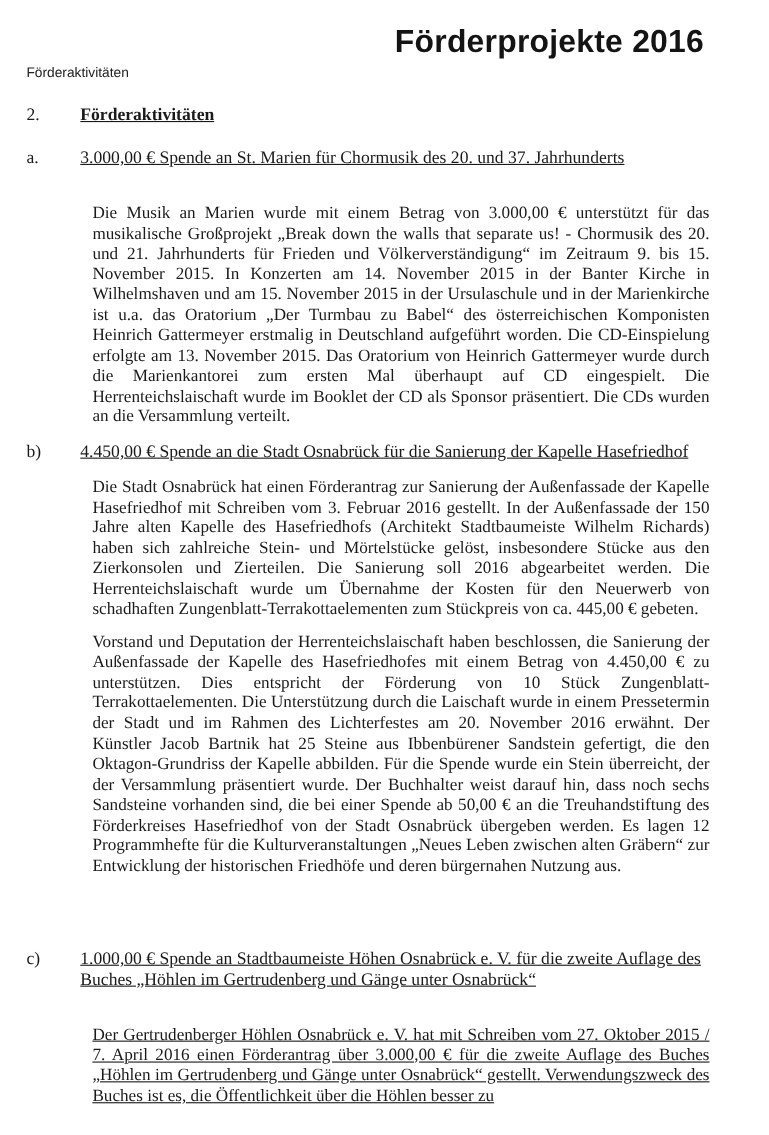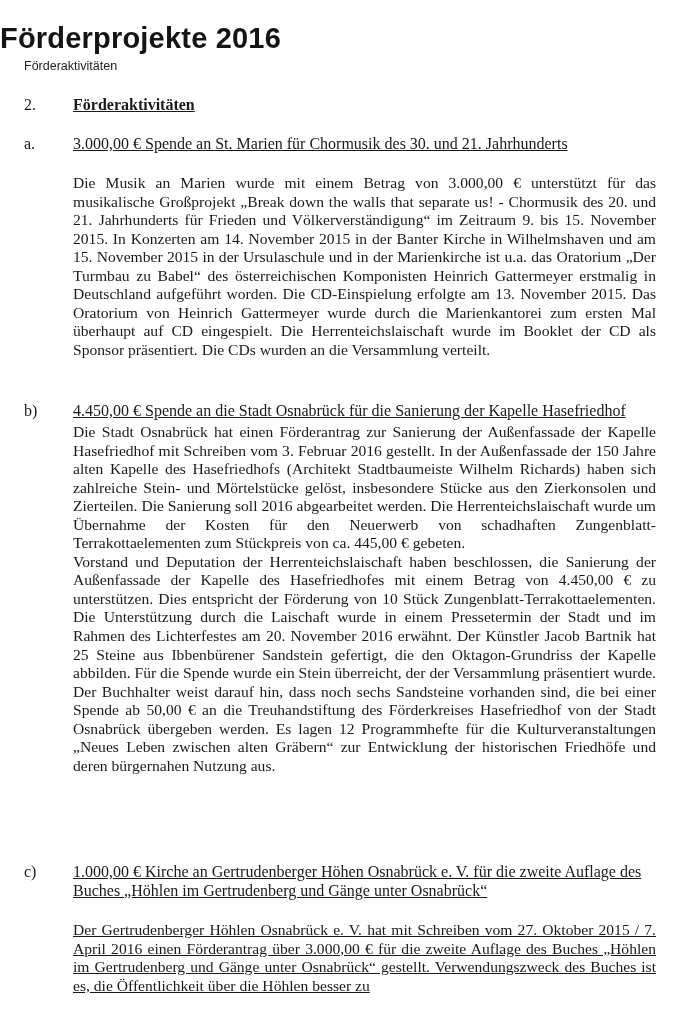--- a/index.html
+++ b/index.html
@@ -1,62 +1,62 @@
 <!DOCTYPE html>
 <html><head>
 <meta charset="utf-8">
 <style>
   html, body { margin: 0; padding: 0; background: #ffffff; }
   body { width: 699px; height: 1032px; overflow: hidden; position: relative; color: #1a1a1a; }
   .title {
-    position: absolute; left: 0; width: 640px; top: 22px; text-align: left;
+    position: absolute; left: 0; width: 640px; top: 22px; text-align: right;
     font-family: "Liberation Sans", sans-serif; font-weight: bold; font-size: 29px; letter-spacing: 0.2px;
     color: #141414;
   }
   .running-head {
     position: absolute; left: 24px; top: 59px;
     font-family: "Liberation Sans", sans-serif; font-size: 12.5px; color: #222;
   }
   .row { position: absolute; left: 0; width: 699px; font-family: "Liberation Serif", serif; font-size: 16px; }
   .label { position: absolute; left: 24px; }
   .heading { position: absolute; left: 73px; width: 584px; text-decoration: underline; line-height: 18.6px; }
   .heading.bold { font-weight: bold; }
   .para {
     position: absolute; left: 73px; width: 583px; text-align: justify; line-height: 18.55px;
     font-family: "Liberation Serif", serif; font-size: 15.6px;
   }
-  .para p { margin: 0; }
+  .para p { margin: 11px; }
 </style>
 </head>
 <body>
 
 <div class="title">Förderprojekte 2016</div>
 <div class="running-head">Förderaktivitäten</div>
 
 <div class="row" style="top:96px;">
   <span class="label">2.</span>
   <span class="heading bold">Förderaktivitäten</span>
 </div>
 
 <div class="row" style="top:135px;">
   <span class="label">a.</span>
-  <span class="heading">3.000,00 € Spende an St. Marien für Chormusik des 30. und 21. Jahrhunderts</span>
+  <span class="heading">3.000,00 € Spende an St. Marien für Chormusik des 20. und 37. Jahrhunderts</span>
 </div>
 <div class="para" style="top:174px;">
   <p>Die Musik an Marien wurde mit einem Betrag von 3.000,00 € unterstützt für das musikalische Großprojekt „Break down the walls that separate us! - Chormusik des 20. und 21. Jahrhunderts für Frieden und Völkerverständigung“ im Zeitraum 9. bis 15. November 2015. In Konzerten am 14. November 2015 in der Banter Kirche in Wilhelmshaven und am 15. November 2015 in der Ursulaschule und in der Marienkirche ist u.a. das Oratorium „Der Turmbau zu Babel“ des österreichischen Komponisten Heinrich Gattermeyer erstmalig in Deutschland aufgeführt worden. Die CD-Einspielung erfolgte am 13. November 2015. Das Oratorium von Heinrich Gattermeyer  wurde durch die Marienkantorei zum ersten Mal überhaupt auf CD eingespielt. Die Herrenteichslaischaft wurde im Booklet der CD als Sponsor präsentiert. Die CDs wurden an die Versammlung verteilt.</p>
 </div>
 
 <div class="row" style="top:402px;">
   <span class="label">b)</span>
   <span class="heading">4.450,00 € Spende an die Stadt Osnabrück für die Sanierung der Kapelle Hasefriedhof</span>
 </div>
 <div class="para" style="top:423px;">
   <p>Die Stadt Osnabrück hat einen Förderantrag zur Sanierung der Außenfassade der Kapelle Hasefriedhof mit Schreiben vom 3. Februar 2016 gestellt. In der Außenfassade der 150 Jahre alten Kapelle des Hasefriedhofs (Architekt Stadtbaumeiste Wilhelm Richards) haben sich zahlreiche Stein- und Mörtelstücke gelöst, insbesondere Stücke aus den Zierkonsolen und Zierteilen. Die Sanierung soll 2016 abgearbeitet werden. Die Herrenteichslaischaft wurde um Übernahme der Kosten für den Neuerwerb von schadhaften Zungenblatt-Terrakottaelementen zum Stückpreis von ca. 445,00 € gebeten.</p>
   <p>Vorstand und Deputation der Herrenteichslaischaft haben beschlossen, die Sanierung der Außenfassade der Kapelle des Hasefriedhofes mit einem Betrag von 4.450,00 € zu unterstützen. Dies entspricht der Förderung von 10 Stück Zungenblatt-Terrakottaelementen. Die Unterstützung durch die Laischaft wurde in einem Pressetermin der Stadt und im Rahmen des Lichterfestes am 20. November 2016 erwähnt. Der Künstler Jacob Bartnik hat 25 Steine aus Ibbenbürener Sandstein gefertigt, die den Oktagon-Grundriss der Kapelle abbilden. Für die Spende wurde ein Stein überreicht, der der Versammlung präsentiert wurde. Der Buchhalter weist darauf hin, dass noch sechs Sandsteine vorhanden sind, die bei einer Spende ab 50,00 € an die Treuhandstiftung des Förderkreises Hasefriedhof von der Stadt Osnabrück übergeben werden. Es lagen 12 Programmhefte für die Kulturveranstaltungen „Neues Leben zwischen alten Gräbern“ zur Entwicklung der historischen Friedhöfe und deren bürgernahen Nutzung aus.</p>
 </div>
 
 <div class="row" style="top:863px;">
   <span class="label">c)</span>
-  <span class="heading">1.000,00 € Kirche an Gertrudenberger Höhen Osnabrück e. V. für die zweite Auflage des Buches „Höhlen im Gertrudenberg und Gänge unter Osnabrück“</span>
+  <span class="heading">1.000,00 € Spende an Stadtbaumeiste Höhen Osnabrück e. V. für die zweite Auflage des Buches „Höhlen im Gertrudenberg und Gänge unter Osnabrück“</span>
 </div>
 <div class="para" style="top:921px;text-decoration:underline;">
   <p>Der Gertrudenberger Höhlen Osnabrück e. V. hat mit Schreiben vom 27. Oktober 2015 / 7. April 2016 einen Förderantrag über 3.000,00 € für die zweite Auflage des Buches „Höhlen im Gertrudenberg und Gänge unter Osnabrück“ gestellt. Verwendungszweck des Buches ist es, die Öffentlichkeit über die Höhlen besser zu</p>
 </div>
 
 </body></html>

